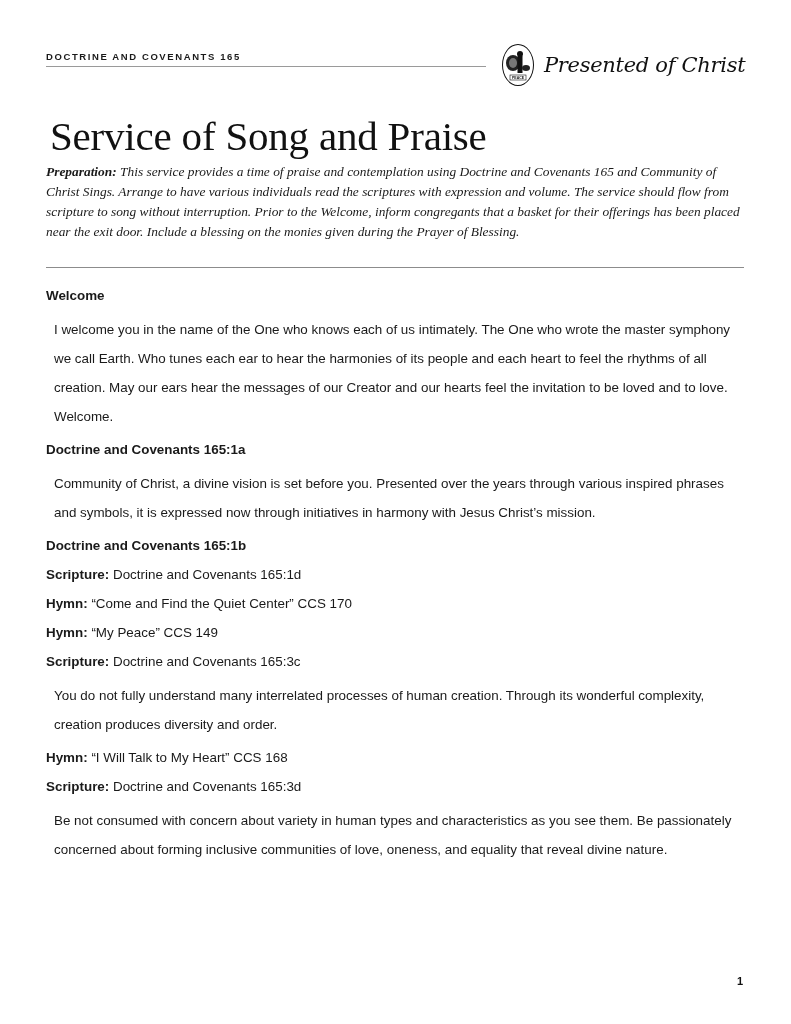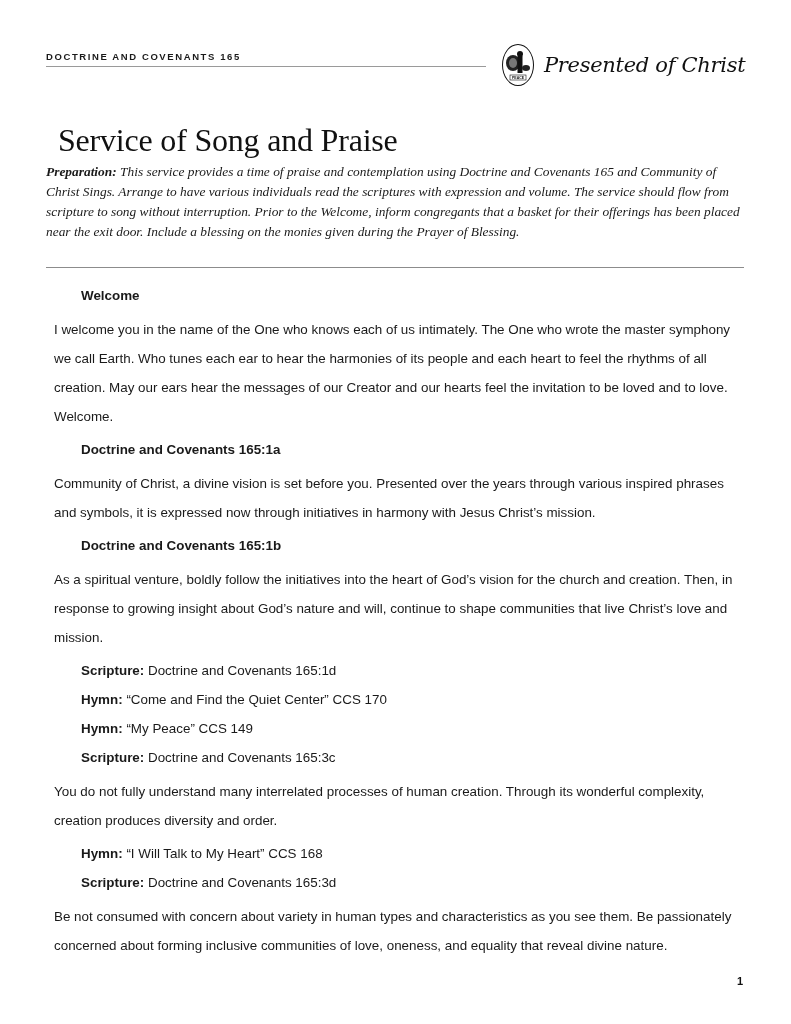--- a/index.html
+++ b/index.html
@@ -55,24 +55,24 @@
       font-family: "DejaVu Serif", "Liberation Serif", serif;
       font-style: italic;
       font-size: 21px;
       color: #111;
       letter-spacing: -0.3px;
     }
     .title {
       position: absolute;
       left: 46px;
       top: 112px;
-      margin: 12px;
+      margin: 4px;
       font-family: "Liberation Serif", "DejaVu Serif", serif;
       font-weight: normal;
-      font-size: 32px;
+      font-size: 41px;
       color: #111;
       letter-spacing: -0.2px;
       line-height: 1;
     }
     .prep {
       position: absolute;
       left: 46px;
       top: 162px;
       width: 700px;
       margin: 0;
@@ -97,21 +97,20 @@
       width: 700px;
     }
     .item {
       font-family: "Liberation Sans", sans-serif;
       font-size: 13.4px;
       color: #1a1a1a;
     }
     .item-head {
       line-height: 20px;
       margin-bottom: 9px;
-      margin-left: 35px;
     }
     .item-head .label { font-weight: bold; }
     .item-body {
       margin-left: 8px;
       line-height: 29px;
       margin-bottom: 9px;
       width: 680px;
     }
     .page-number {
       position: absolute;
@@ -154,21 +153,20 @@
   <div class="item">
     <div class="item-head"><span class="label">Welcome</span><span></span></div>
     <div class="item-body">I welcome you in the name of the One who knows each of us intimately. The One who wrote the master symphony we call Earth. Who tunes each ear to hear the harmonies of its people and each heart to feel the rhythms of all creation. May our ears hear the messages of our Creator and our hearts feel the invitation to be loved and to love. Welcome.</div>
   </div>
   <div class="item">
     <div class="item-head"><span class="label">Doctrine and Covenants 165:1a</span><span></span></div>
     <div class="item-body">Community of Christ, a divine vision is set before you. Presented over the years through various inspired phrases and symbols, it is expressed now through initiatives in harmony with Jesus Christ’s mission.</div>
   </div>
   <div class="item">
     <div class="item-head"><span class="label">Doctrine and Covenants 165:1b</span><span></span></div>
-    <div class="item-body">As a spiritual venture, boldly follow the initiatives into the heart of God’s vision for the church and creation. Then, in response to growing insight about God’s nature and will, continue to shape communities that live Christ’s love and mission.</div>
   </div>
   <div class="item">
     <div class="item-head"><span class="label">Scripture:</span><span> Doctrine and Covenants 165:1d</span></div>
   </div>
   <div class="item">
     <div class="item-head"><span class="label">Hymn:</span><span> “Come and Find the Quiet Center” CCS 170</span></div>
   </div>
   <div class="item">
     <div class="item-head"><span class="label">Hymn:</span><span> “My Peace” CCS 149</span></div>
   </div>

